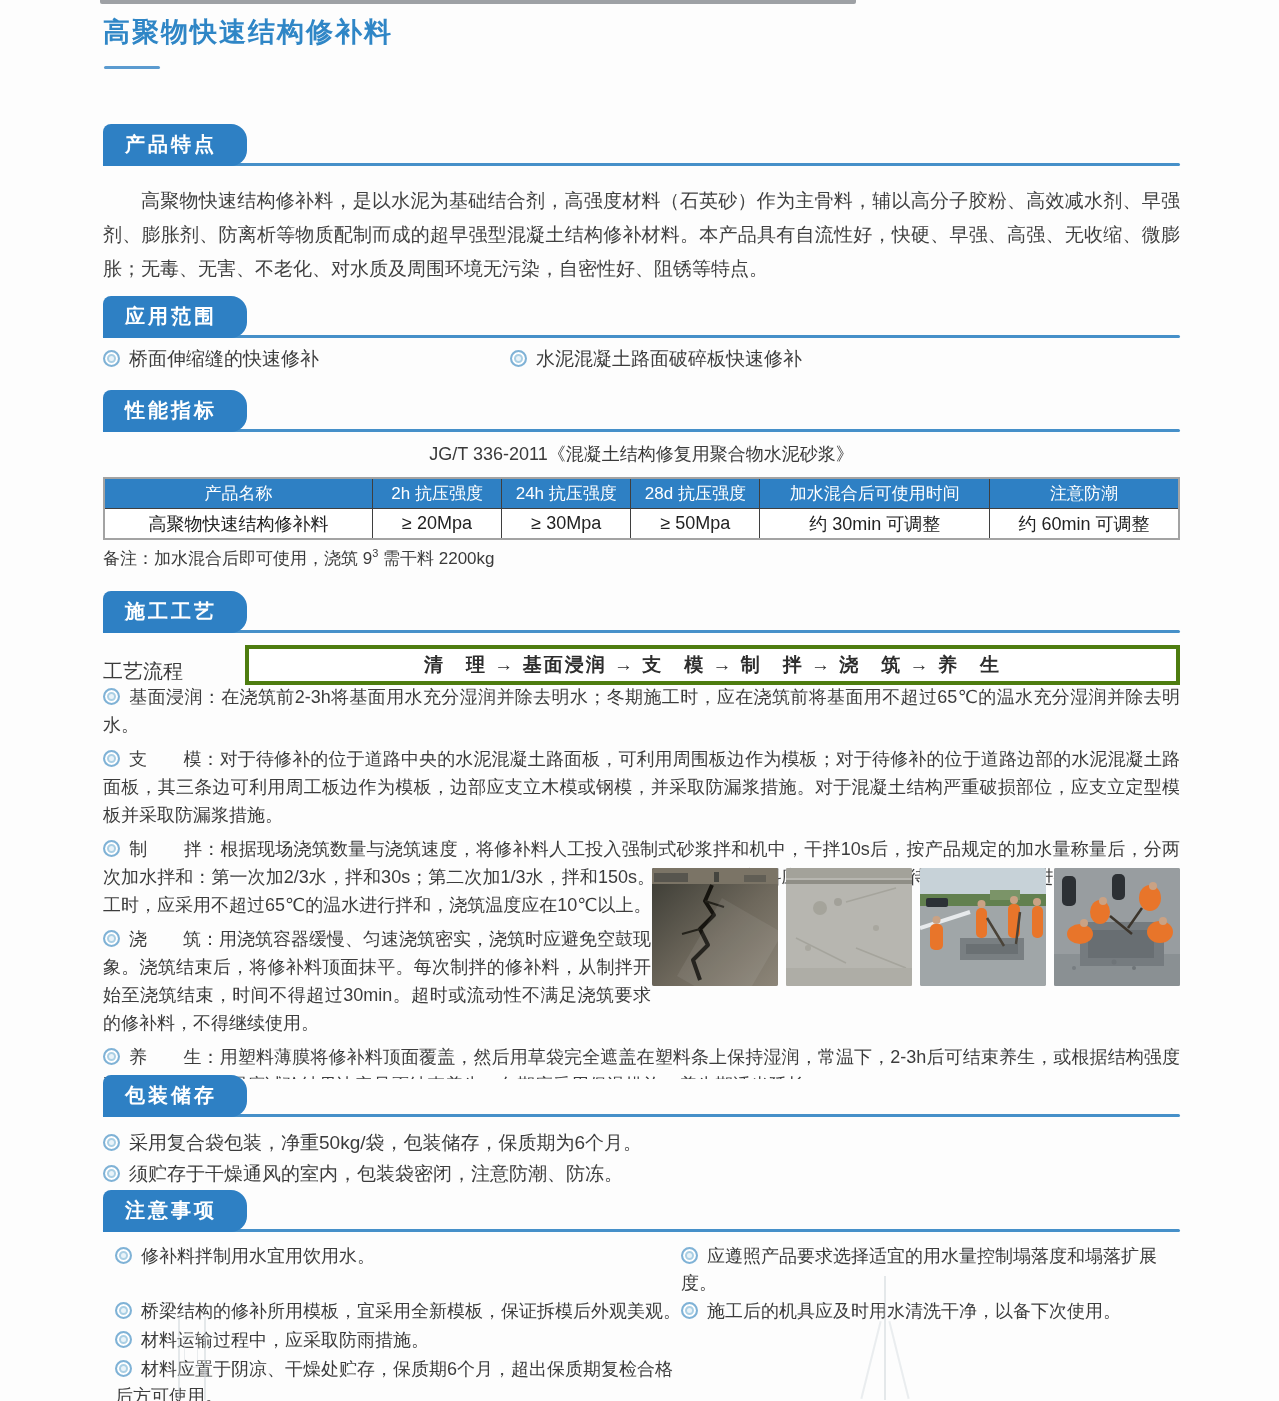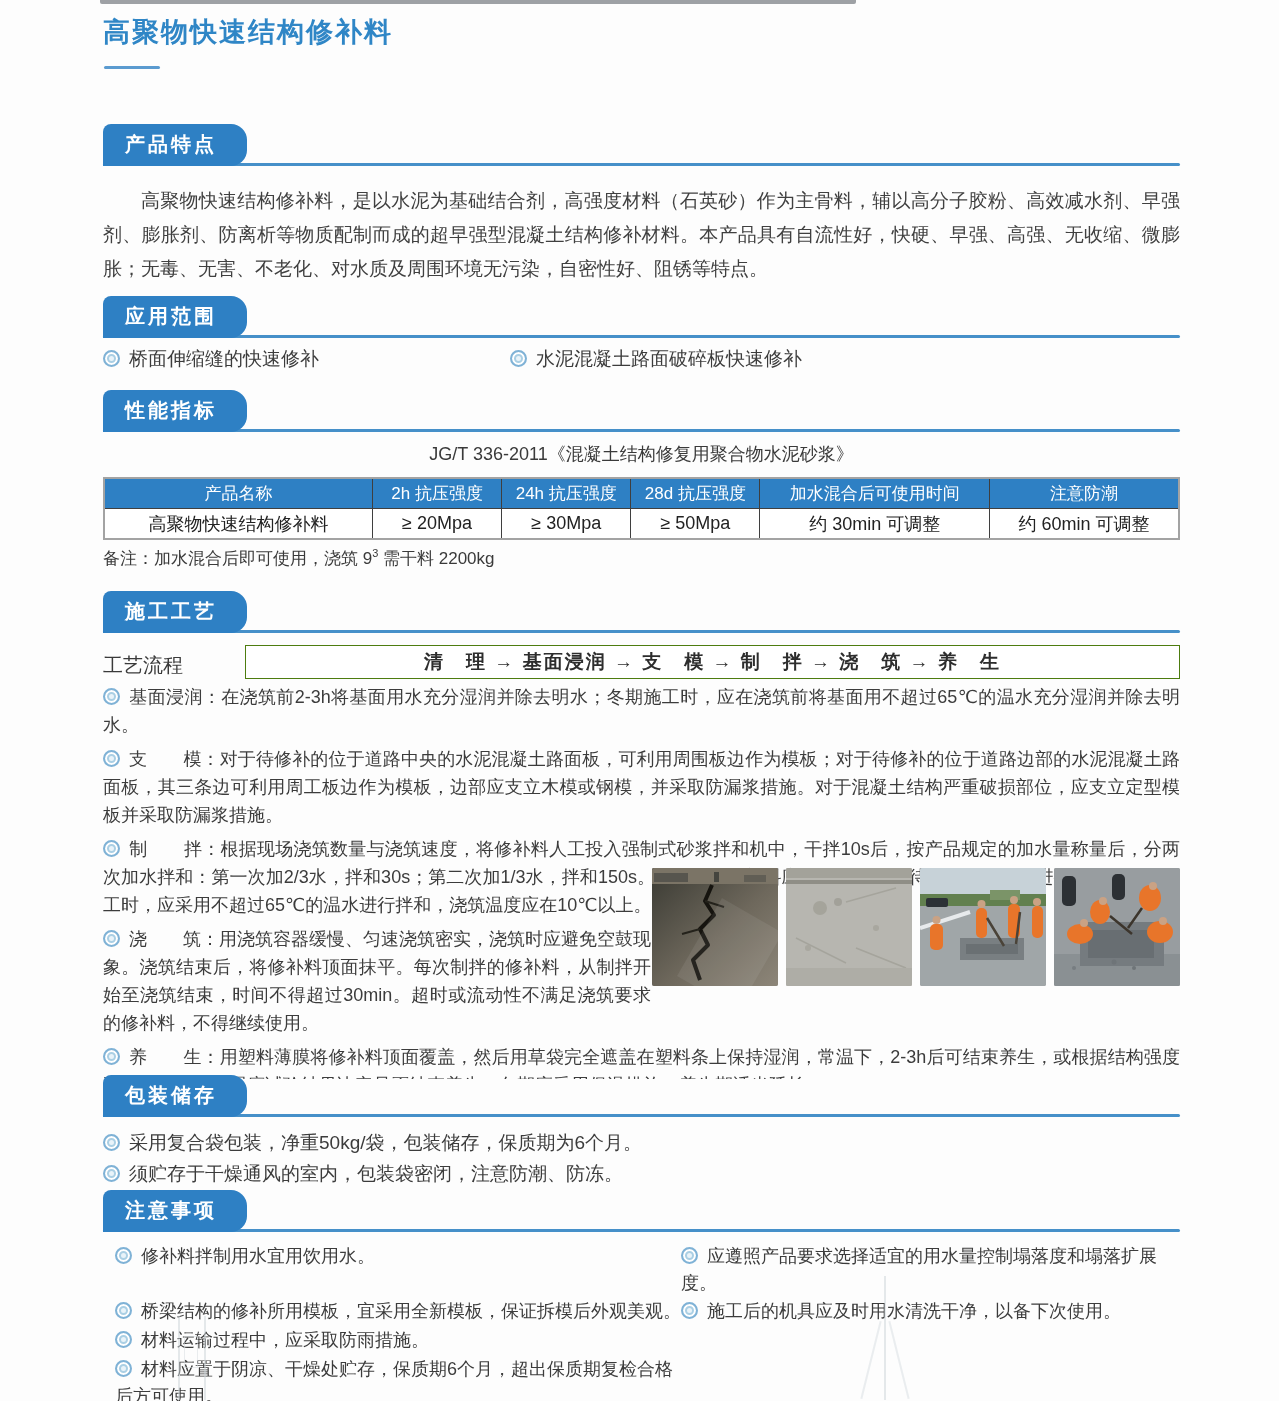--- a/index.html
+++ b/index.html
@@ -31,21 +31,21 @@
   .perf-table th,.perf-table td{border:1px solid #3f3f3f;text-align:center;padding:0;height:29px;}
   .perf-table{border:2px solid #a3a3a3;}
   .perf-table th{background:#2e80c4;color:#fff;font-size:17px;font-weight:normal;}
   .perf-table td{background:#fff;color:#222;font-size:18px;font-weight:500;}
   .c0{width:25%;} .c1{width:12%;} .c2{width:12%;} .c3{width:12%;} .c4{width:21.4%;} .c5{width:17.6%;}
   .tbl-note{left:103px;top:547px;font-size:17px;color:#3a3a3a;}
   .tbl-note sup{font-size:11px;}
   
   .flow-row{left:103px;top:645px;width:1077px;display:flex;align-items:flex-end;}
   .flow-label{font-size:20px;color:#3a3a3a;width:142px;flex:none;}
-  .flow-box{flex:1;border:1px solid #4d7c0f;height:32px;line-height:32px;text-align:center;
+  .flow-box{flex:1;border:4px solid #4d7c0f;height:32px;line-height:32px;text-align:center;
         font-size:19px;font-weight:bold;color:#2d2d2d;letter-spacing:2px;background:#fff;}
   .steps{left:103px;top:683px;width:1077px;height:396px;overflow:hidden;}
   .step{margin:0 0 6px 0;font-size:18px;line-height:28px;color:#3c3c3c;text-align:justify;}
   .step-narrow{max-width:548px;}
   
   .photos{position:absolute;right:0;top:185px;display:flex;gap:8px;}
   .photo{width:126px;height:118px;overflow:hidden;border-radius:2px;background:#999;}
   .photo svg{display:block;}
   
   .pack-1{left:103px;top:1128px;} .pack-2{left:103px;top:1159px;}

